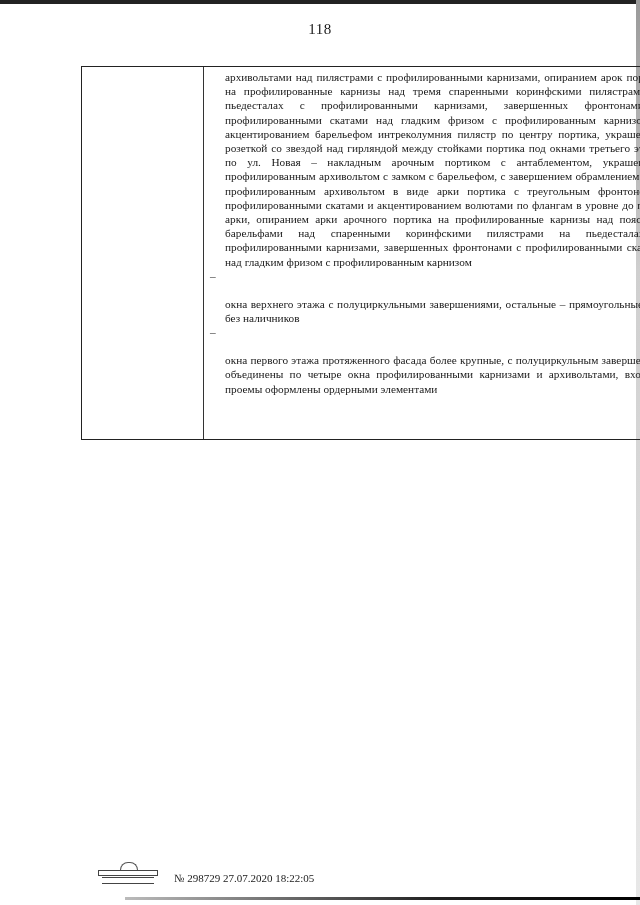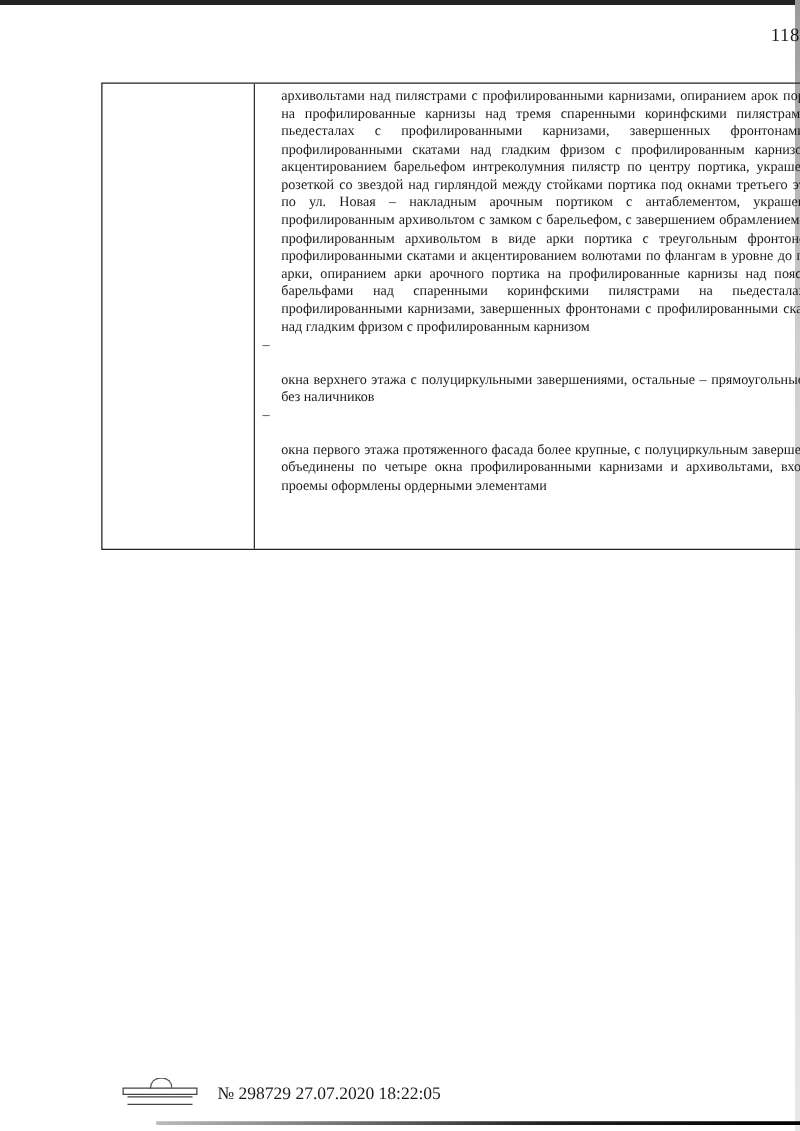--- a/index.html
+++ b/index.html
@@ -1,39 +1,39 @@
 <!DOCTYPE html>
 <html><head>
 <meta charset="utf-8">
 <style>
   html, body { margin:0; padding:0; background:#ffffff; }
   body { width:640px; height:905px; position:relative; overflow:hidden;
          font-family:"Liberation Serif","DejaVu Serif",serif; color:#1a1a1a; }
   .topbar { position:absolute; left:0; top:0; width:640px; height:4px; background:#222; }
   .rightedge { position:absolute; right:0; top:0; width:4px; height:905px;
                background:linear-gradient(#9a9a9a,#cfcfcf 30%,#e8e8e8); }
-  .page-number { position:absolute; left:0; width:640px; top:21px; text-align:right;
+  .page-number { position:absolute; left:0; width:640px; top:21px; text-align:center;
                  font-size:15px; letter-spacing:0.5px; }
   .table { position:absolute; left:81px; top:66px; width:591px; height:374px;
            border:1px solid #222; box-sizing:border-box; display:flex; }
   .col-left { width:122px; border-right:1px solid #333; box-sizing:border-box; }
   .col-right { flex:1; padding:3px 6px 0 6px; font-size:11.3px; line-height:14.2px; }
   .para { text-align:justify; text-align-last:left; margin:0 0 0 15px; }
   .bullet { display:flex; margin:0; }
   .dash { width:15px; flex:none; }
   .bullet-text { flex:1; text-align:justify; text-align-last:left;margin-top:28px; }
   .footer { position:absolute; left:98px; top:862px; display:flex; align-items:flex-end; gap:16px; }
   .stamp { width:60px; height:22px; position:relative; }
   .stamp .dome { position:absolute; left:22px; top:0; width:16px; height:8px;
                  border:1px solid #555; border-bottom:none; border-radius:8px 8px 0 0; }
   .stamp .bar1 { position:absolute; left:0; top:8px; width:60px; height:6px; border:1px solid #444;
                  box-sizing:border-box; font-size:5px; line-height:5px; letter-spacing:3px; }
   .stamp .bar2 { position:absolute; left:4px; top:15px; width:52px; height:5px;
                  border-top:1px solid #444; border-bottom:1px solid #444; font-size:4px; line-height:4px; }
-  .reg { font-size:14px; }
+  .reg { font-size:11px; }
   .bottomline { position:absolute; left:125px; top:897px; width:515px; height:3px;
                 background:linear-gradient(90deg,#bbb,#222 60%,#000); }
 </style>
 </head>
 <body>
 
 <div class="topbar"></div>
 <div class="rightedge"></div>
 
 <div class="page-number">118</div>

